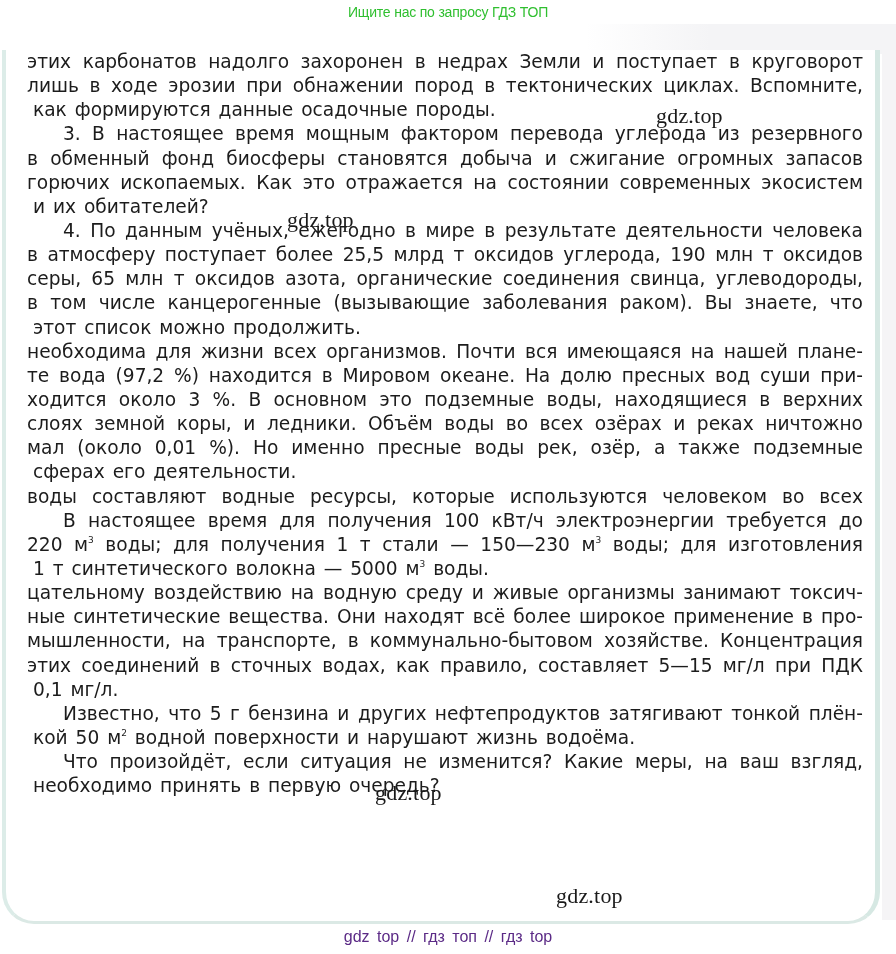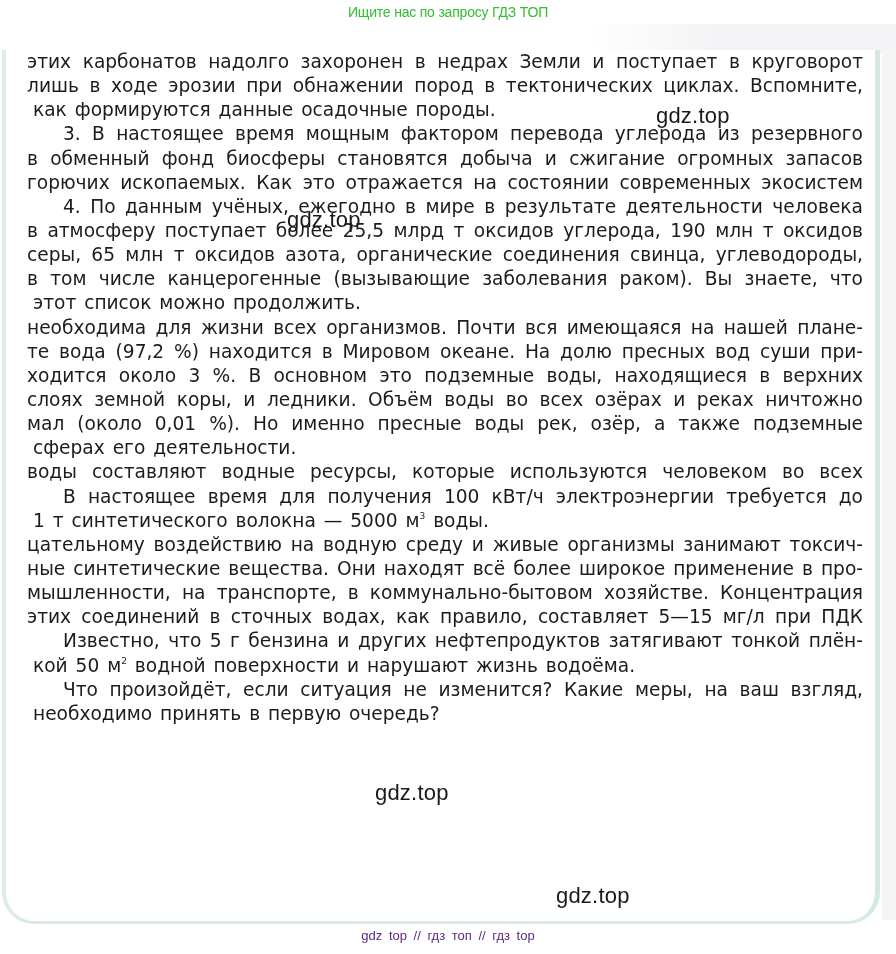--- a/index.html
+++ b/index.html
@@ -78,77 +78,80 @@
     }
     .line.last {
       text-align-last: left;
       margin-left: 6px;
     }
     .indent {
       padding-left: 36px;
     }
     .wm {
       position: absolute;
-      font-family: Liberation Sans, sans-serif;
+      font-family: Liberation Serif, serif;
       font-size: 22px;
       color: #1a1a1a;
       line-height: 24px;
       letter-spacing: 0.2px;
     }
     sup {
       font-size: 9px;
       line-height: 0;
       vertical-align: 8px;
     }
     .footer {
       position: absolute;
       left: 0;
       top: 928px;
       width: 896px;
       text-align: center;
       font-family: "Liberation Sans", sans-serif;
-      font-size: 13px;
+      font-size: 16px;
       color: #5b2a86;
       word-spacing: 3px;
     }
   </style>
 </head>
 <body>
 
 <div class="top-banner">Ищите нас по запросу ГДЗ ТОП</div>
 <div class="right-shade"></div>
 <div class="right-strip"></div>
 
 <div class="page"></div>
 
 <div class="content">
   <span class="line">этих карбонатов надолго захоронен в недрах Земли и поступает в круговорот</span>
   <span class="line">лишь в ходе эрозии при обнажении пород в тектонических циклах. Вспомните,</span>
   <span class="line last">как формируются данные осадочные породы.</span>
   <span class="line indent">3. В настоящее время мощным фактором перевода углерода из резервного</span>
   <span class="line">в обменный фонд биосферы становятся добыча и сжигание огромных запасов</span>
   <span class="line">горючих ископаемых. Как это отражается на состоянии современных экосистем</span>
+  <span class="line last">и их обитателей?</span>
   <span class="line indent">4. По данным учёных, ежегодно в мире в результате деятельности человека</span>
   <span class="line">в атмосферу поступает более 25,5 млрд т оксидов углерода, 190 млн т оксидов</span>
   <span class="line">серы, 65 млн т оксидов азота, органические соединения свинца, углеводороды,</span>
   <span class="line">в том числе канцерогенные (вызывающие заболевания раком). Вы знаете, что</span>
   <span class="line last">этот список можно продолжить.</span>
   <span class="line">необходима для жизни всех организмов. Почти вся имеющаяся на нашей плане-</span>
   <span class="line">те вода (97,2 %) находится в Мировом океане. На долю пресных вод суши при-</span>
   <span class="line">ходится около 3 %. В основном это подземные воды, находящиеся в верхних</span>
   <span class="line">слоях земной коры, и ледники. Объём воды во всех озёрах и реках ничтожно</span>
   <span class="line">мал (около 0,01 %). Но именно пресные воды рек, озёр, а также подземные</span>
   <span class="line last">сферах его деятельности.</span>
   <span class="line">воды составляют водные ресурсы, которые используются человеком во всех</span>
   <span class="line indent">В настоящее время для получения 100 кВт/ч электроэнергии требуется до</span>
+  <span class="line"><span>220 м</span><sup>3</sup><span> воды; для получения 1 т стали — 150—230 м</span><sup>3</sup><span> воды; для изготовления</span></span>
   <span class="line last"><span>1 т синтетического волокна — 5000 м</span><sup>3</sup><span> воды.</span></span>
   <span class="line">цательному воздействию на водную среду и живые организмы занимают токсич-</span>
   <span class="line">ные синтетические вещества. Они находят всё более широкое применение в про-</span>
   <span class="line">мышленности, на транспорте, в коммунально-бытовом хозяйстве. Концентрация</span>
   <span class="line">этих соединений в сточных водах, как правило, составляет 5—15 мг/л при ПДК</span>
+  <span class="line last">0,1 мг/л.</span>
   <span class="line indent">Известно, что 5 г бензина и других нефтепродуктов затягивают тонкой плён-</span>
   <span class="line last"><span>кой 50 м</span><sup>2</sup><span> водной поверхности и нарушают жизнь водоёма.</span></span>
   <span class="line indent">Что произойдёт, если ситуация не изменится? Какие меры, на ваш взгляд,</span>
   <span class="line last">необходимо принять в первую очередь?</span>
 </div>
 
 <div class="wm" style="left:656px; top:104px;">gdz.top</div>
 <div class="wm" style="left:287px; top:208px;">gdz.top</div>
 <div class="wm" style="left:375px; top:781px;">gdz.top</div>
 <div class="wm" style="left:556px; top:884px;">gdz.top</div>

